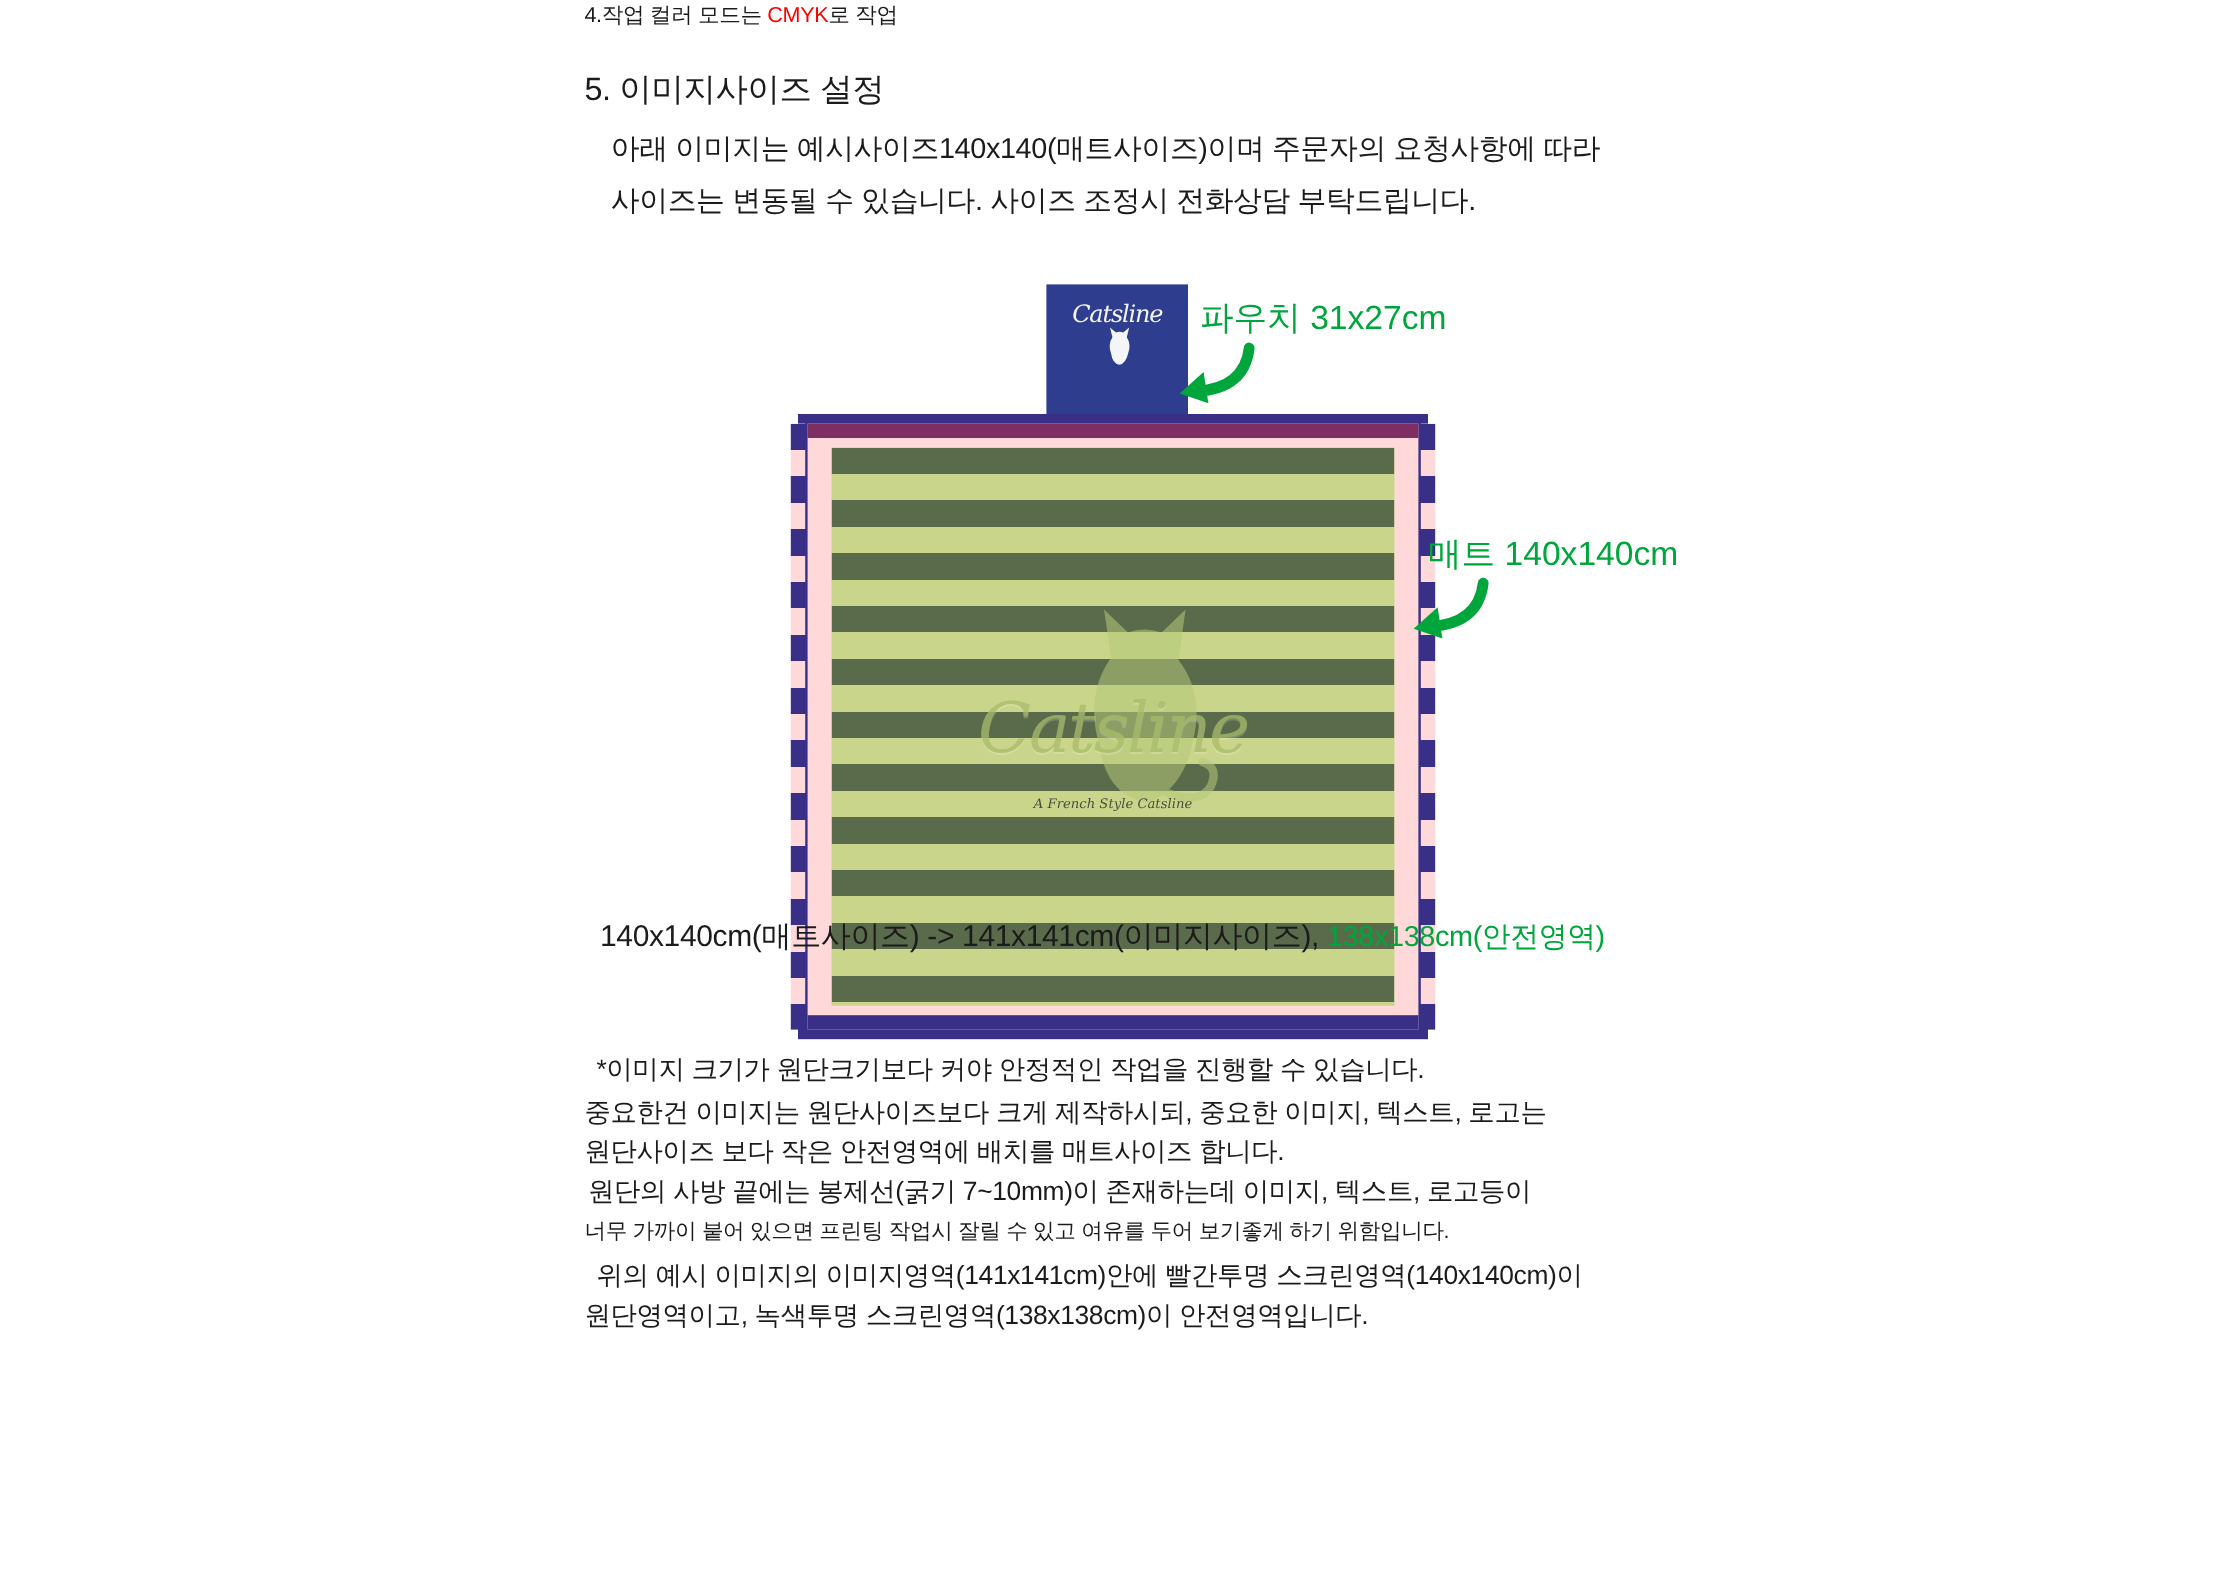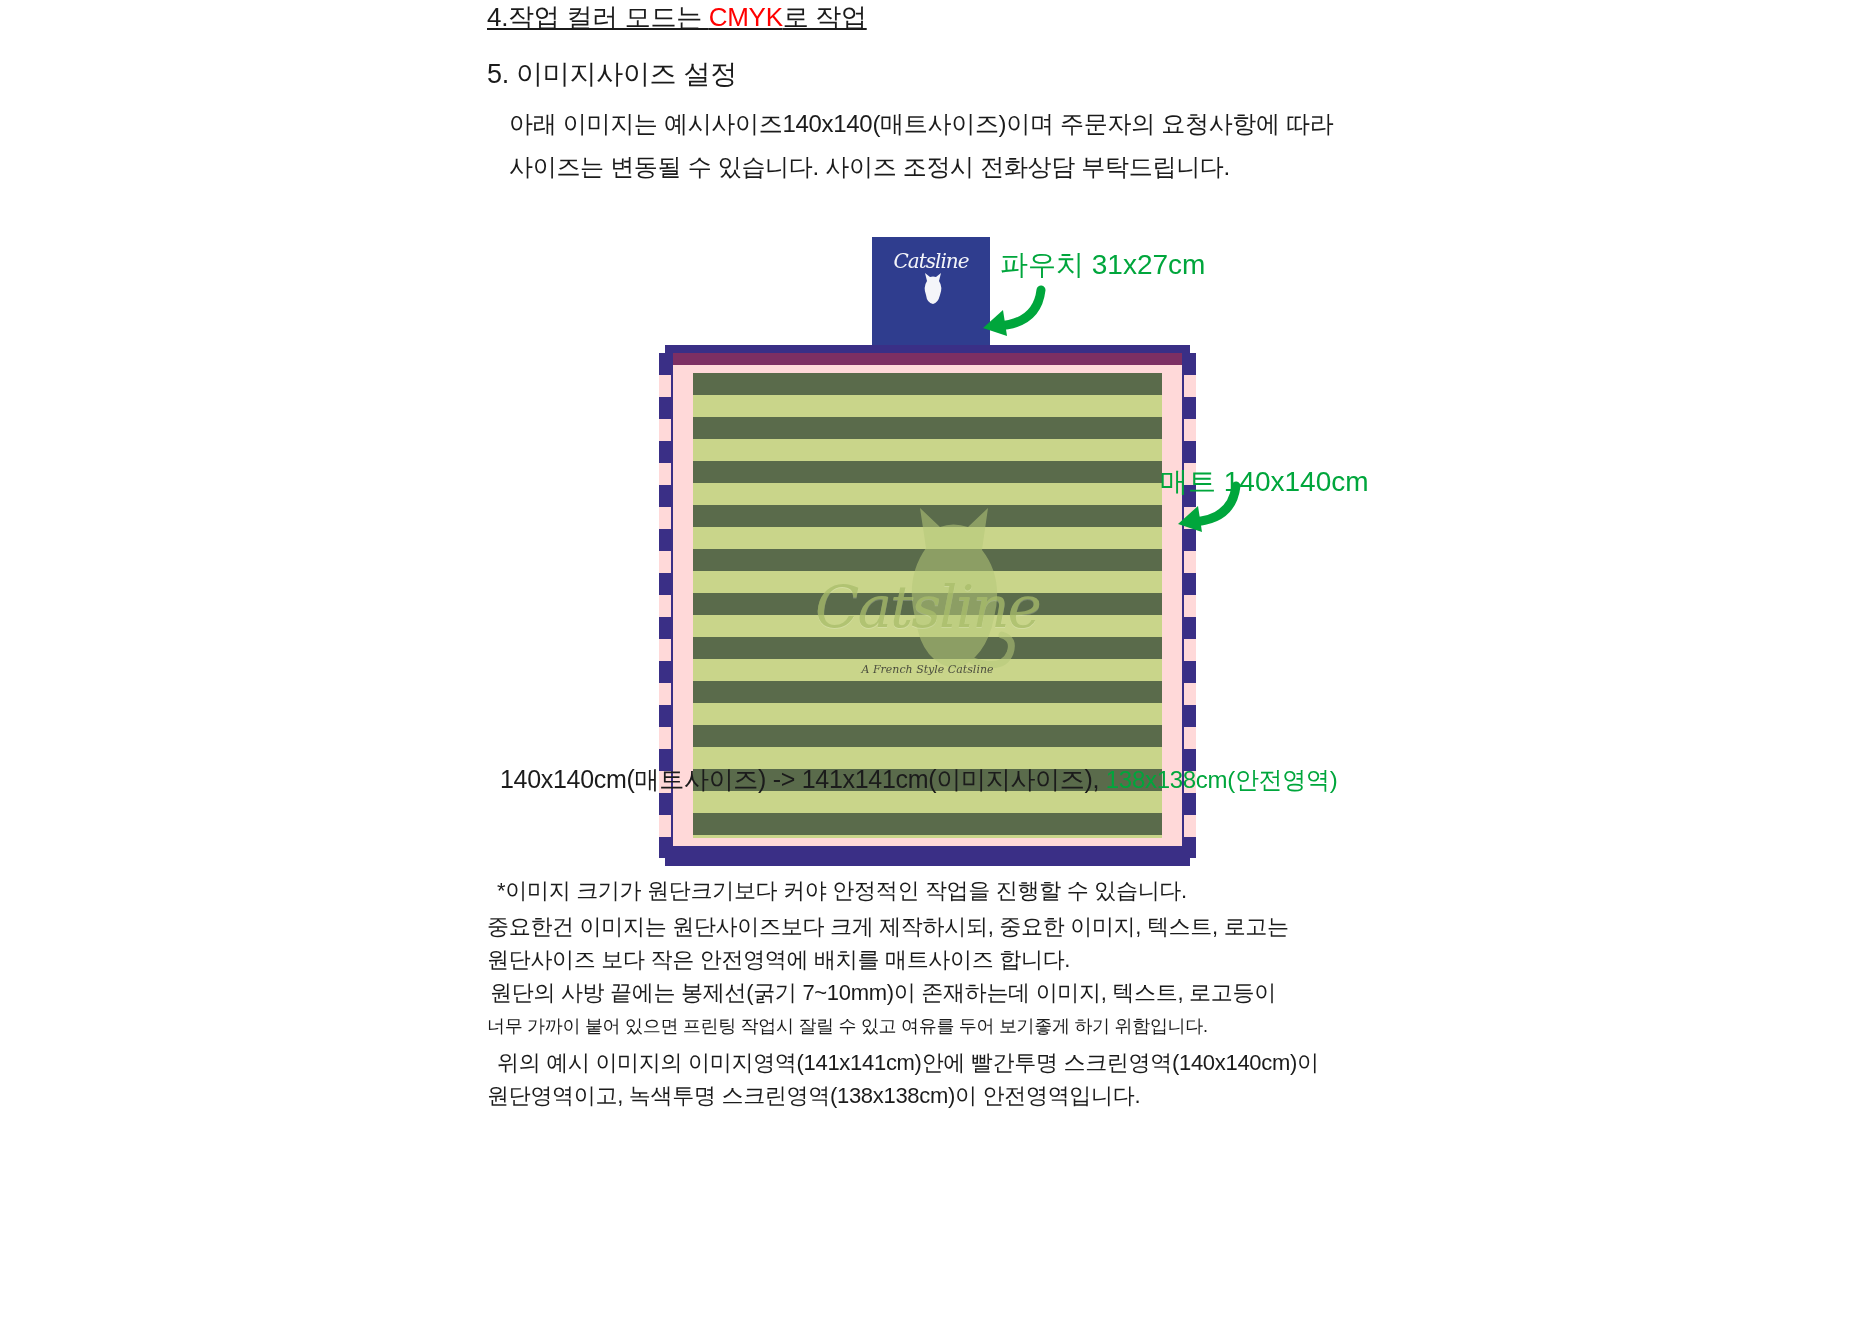--- a/index.html
+++ b/index.html
@@ -25,21 +25,21 @@
 
   
   .line {
     position: absolute;
     white-space: nowrap;
     font-size: 25px;
     letter-spacing: -0.3px;
     color: #1b1b1b;
   }
 
-  .l-item4   { left: 487px; top: 0px;   font-size: 26px; text-decoration: underline; }
+  .l-item4   { left: 487px; top: 0px;   font-size: 18px; }
   .l-item5   { left: 487px; top: 56px;  font-size: 27px; }
   .l-desc1   { left: 509px; top: 108px; font-size: 24px; }
   .l-desc2   { left: 509px; top: 151px; font-size: 24px; }
 
   .cmyk { color: #ff0000; }
 
   .l-sizes1 { left: 500px; top: 763px; font-size: 25px; }
   .l-sizes2 { left: 500px; top: 804px; font-size: 25px; }
   .green-note { color: #00a63c; font-size: 24px; }
 
@@ -53,21 +53,21 @@
 
   
   .callout {
     position: absolute;
     white-space: nowrap;
     color: #00a63c;
     font-size: 28px;
     font-weight: 500;
   }
   .c-pouch { left: 1000px; top: 246px; }
-  .c-mat   { left: 1160px; top: 443px; margin-top: 20px; }
+  .c-mat   { left: 1190px; top: 443px; }
 
   .arrow {
     position: absolute;
     width: 72px;
     height: 56px;
   }
   .a-pouch { left: 975px; top: 284px; }
   .a-mat   { left: 1170px; top: 480px; }
 
   

